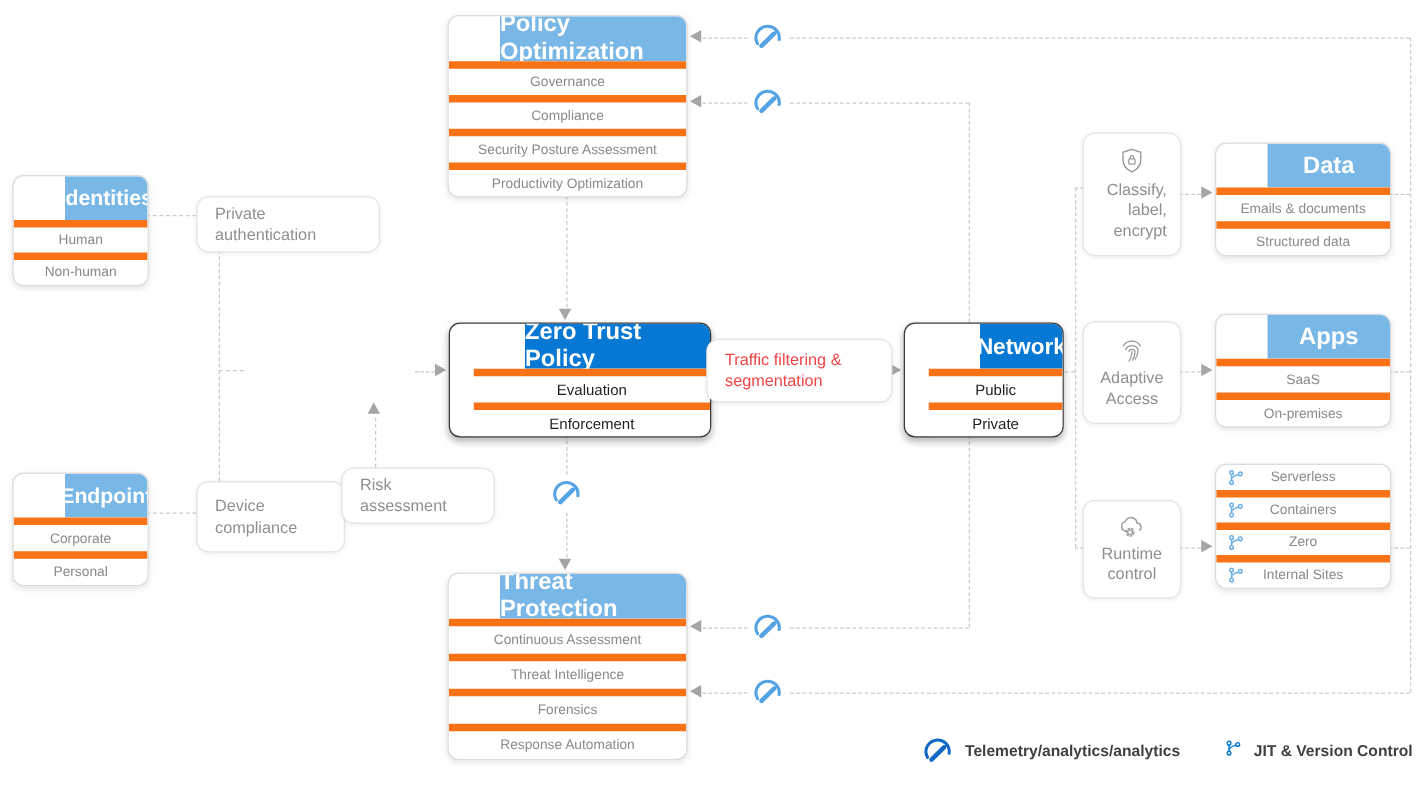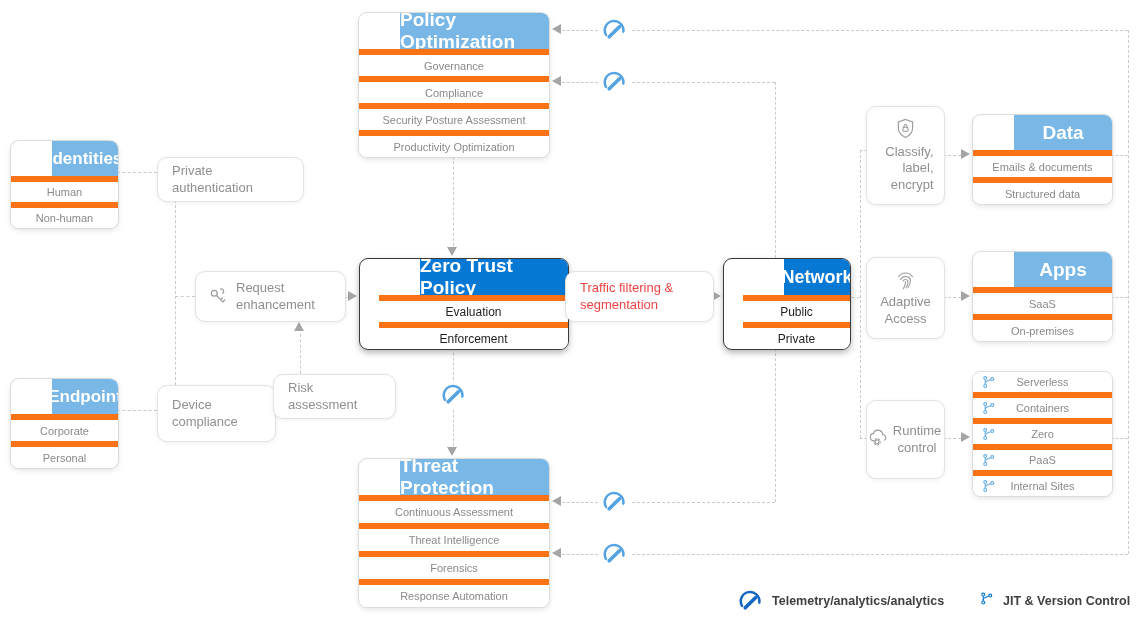--- a/index.html
+++ b/index.html
@@ -151,32 +151,20 @@
   <div class="node" style="left:10px;top:140px;width:107px">
     <div class="hdr lb" style="height:35px;font-size:17px">Identities</div>
     <div class="row" style="height:20px">Human</div>
     <div class="row" style="height:20px">Non-human</div>
   </div>
 
   <div class="helper" style="left:157px;top:157px;width:131px;height:43px;padding-left:14px">
     <span class="txt" style="width:92px">Private authentication</span>
   </div>
 
-  <div class="helper" style="left:195px;top:271px;width:137px;height:49px;padding-left:12px">
-    <span class="ic" style="position:static;margin-right:7px;color:#9B9B9B">
-      <svg viewBox="0 0 22 22" width="21" height="21" fill="none" stroke="currentColor" stroke-width="1.3" stroke-linecap="round">
-        <circle cx="6.6" cy="7.6" r="3.1"></circle>
-        <path d="M13.2 3.2 a2.6 2.6 0 0 1 2.4 4.4"></path>
-        <path d="M8.9 9.9 L15.6 16.6"></path>
-        <path d="M13.3 14.3 L15.2 12.4"></path>
-        <path d="M15.6 16.6 L17.5 14.7"></path>
-      </svg>
-    </span>
-    <span class="txt" style="width:88px">Request enhancement</span>
-  </div>
 
   <div class="node dark" style="left:359px;top:258px;width:189px">
     <div class="hdr db" style="height:36px;font-size:19px">Zero Trust Policy</div>
     <div class="row darktxt" style="height:21px">Evaluation</div>
     <div class="row darktxt" style="height:21px">Enforcement</div>
   </div>
 
   <div class="helper darktxt" style="left:565px;top:271px;width:133px;height:49px;padding-left:14px">
     <span class="txt" style="width:105px">Traffic filtering &amp; segmentation</span>
   </div>
@@ -215,21 +203,21 @@
     </span>
     <span class="txt" style="width:60px;text-align:center">Adaptive Access</span>
   </div>
 
   <div class="node" style="left:972px;top:251px;width:139px">
     <div class="hdr lb" style="height:35px;font-size:19px">Apps</div>
     <div class="row" style="height:21px">SaaS</div>
     <div class="row" style="height:21px">On-premises</div>
   </div>
 
-  <div class="helper center" style="left:866px;top:400px;width:77px;height:77px;flex-direction:row;justify-content:center">
+  <div class="helper center" style="left:866px;top:400px;width:77px;height:77px;flex-direction:column;justify-content:center">
     <span class="ic" style="position:static;margin-bottom:4px;color:#9A9A9A">
       <svg viewBox="0 0 24 20" width="23" height="19" fill="none" stroke="currentColor" stroke-width="1.2" stroke-linecap="round">
         <path d="M7 13.5 a4 4 0 0 1 -.4 -7.9 a5 5 0 0 1 9.7 1.2 a3.4 3.4 0 0 1 2.2 6"></path>
         <circle cx="10.5" cy="14.5" r="2" stroke-width="1.1"></circle>
         <circle cx="10.5" cy="14.5" r="3.3" stroke-width="1.1" stroke-dasharray="1.6 1.7"></circle>
       </svg>
     </span>
     <span class="txt" style="width:56px;text-align:center">Runtime control</span>
   </div>
 
@@ -273,32 +261,20 @@
     <div class="row" style="height:20px">
       <span class="branch-ic jit lt">
   <svg viewBox="0 0 16 16" width="13" height="13" fill="none" stroke="currentColor" stroke-width="1.4">
     <circle cx="4" cy="3.1" r="1.8"></circle>
     <circle cx="4" cy="12.9" r="1.8"></circle>
     <circle cx="12.6" cy="4.4" r="1.8"></circle>
     <path d="M4 4.9 V11.1"></path>
     <path d="M4 9.8 C4 6.8 7.6 6.2 10.8 5.2"></path>
   </svg>
 </span>
-      <span>PaaS</span>
-      </div>
-    <div class="row" style="height:20px">
-      <span class="branch-ic jit lt">
-  <svg viewBox="0 0 16 16" width="13" height="13" fill="none" stroke="currentColor" stroke-width="1.4">
-    <circle cx="4" cy="3.1" r="1.8"></circle>
-    <circle cx="4" cy="12.9" r="1.8"></circle>
-    <circle cx="12.6" cy="4.4" r="1.8"></circle>
-    <path d="M4 4.9 V11.1"></path>
-    <path d="M4 9.8 C4 6.8 7.6 6.2 10.8 5.2"></path>
-  </svg>
-</span>
       <span>Internal Sites</span>
       </div>
   </div>
 
   <div class="node" style="left:10px;top:378px;width:107px">
     <div class="hdr lb" style="height:35px;font-size:17px">Endpoint</div>
     <div class="row" style="height:21px">Corporate</div>
     <div class="row" style="height:21px">Personal</div>
   </div>
 

